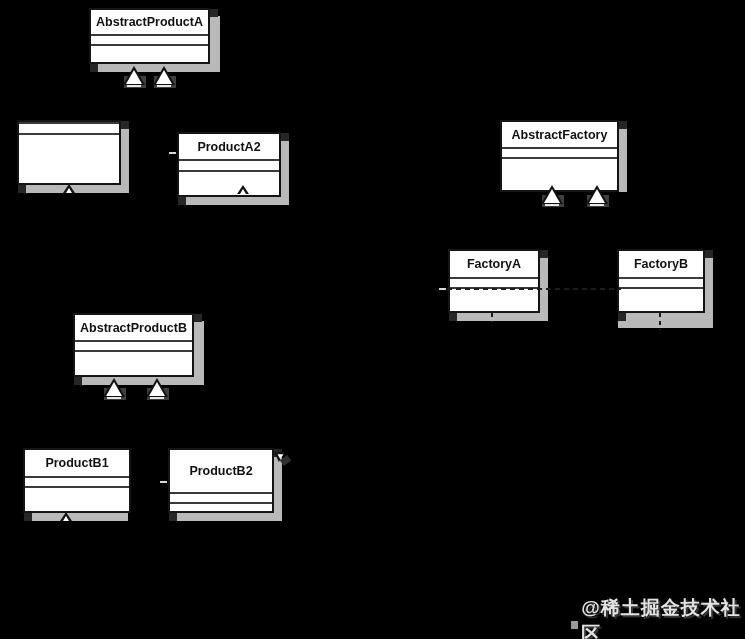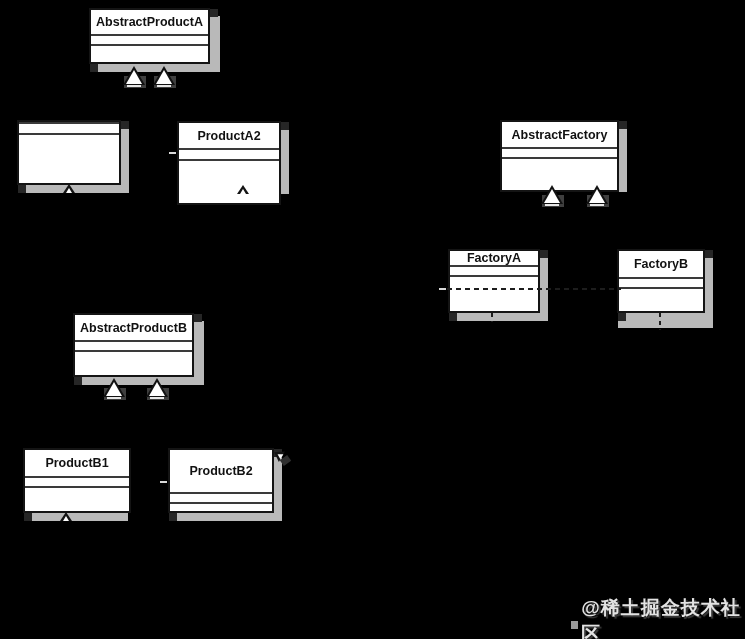--- a/index.html
+++ b/index.html
@@ -67,21 +67,21 @@
     <div class="sh" style="left:104px;top:8px;width:8px;height:65px"></div>
     <div class="sh" style="left:8px;top:65px;width:104px;height:8px"></div>
     <div class="nub" style="left:104px;top:1px"></div>
     <div class="nub" style="left:1px;top:65px"></div>
     <div class="box">
       <div class="comp" style="height:11px"></div>
       <div class="comp grow"></div>
     </div>
   </div>
 
-  <div class="cls" style="left:177px;top:121px;width:104px;height:84px">
+  <div class="cls" style="left:177px;top:132px;width:104px;height:65px">
     <div class="sh" style="left:104px;top:8px;width:8px;height:65px"></div>
     <div class="sh" style="left:8px;top:65px;width:104px;height:8px"></div>
     <div class="nub" style="left:104px;top:1px"></div>
     <div class="nub" style="left:1px;top:65px"></div>
     <div class="box">
       <div class="title" style="height:25px">ProductA2</div>
       <div class="comp" style="height:11px"></div>
       <div class="comp grow"></div>
     </div>
   </div>
@@ -97,21 +97,21 @@
       <div class="comp grow"></div>
     </div>
   </div>
 
   <div class="cls" style="left:448px;top:249px;width:92px;height:64px">
     <div class="sh" style="left:92px;top:8px;width:8px;height:64px"></div>
     <div class="sh" style="left:8px;top:64px;width:92px;height:8px"></div>
     <div class="nub" style="left:92px;top:1px"></div>
     <div class="nub" style="left:1px;top:64px"></div>
     <div class="box">
-      <div class="title" style="height:14px">FactoryA</div>
+      <div class="title" style="height:26px">FactoryA</div>
       <div class="comp" style="height:10px"></div>
       <div class="comp grow"></div>
     </div>
   </div>
 
   <div class="cls" style="left:617px;top:249px;width:88px;height:64px">
     <div class="sh" style="left:88px;top:8px;width:8px;height:64px"></div>
     <div class="sh" style="left:1px;top:64px;width:95px;height:15px"></div>
     <div class="nub" style="left:88px;top:1px"></div>
     <div class="nub" style="left:1px;top:64px"></div>

